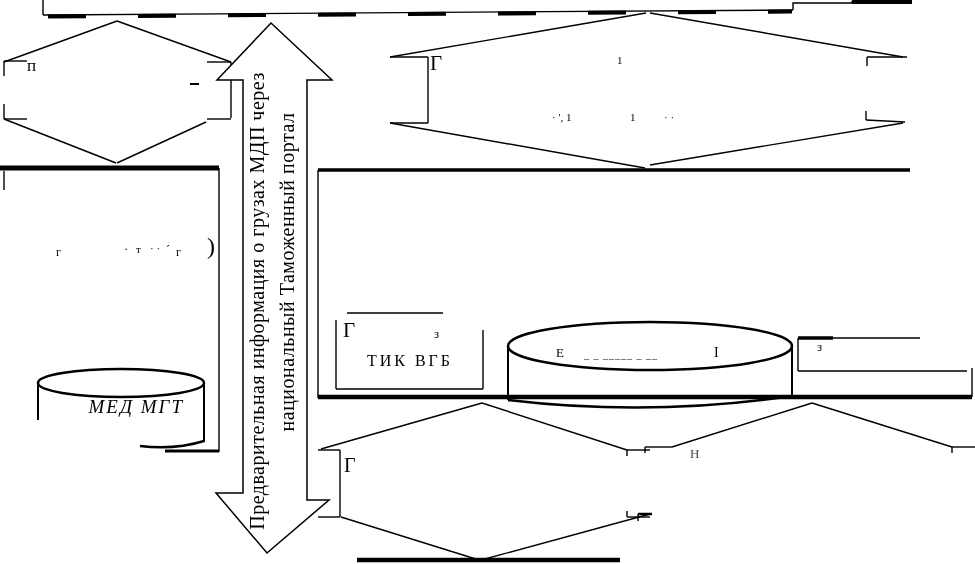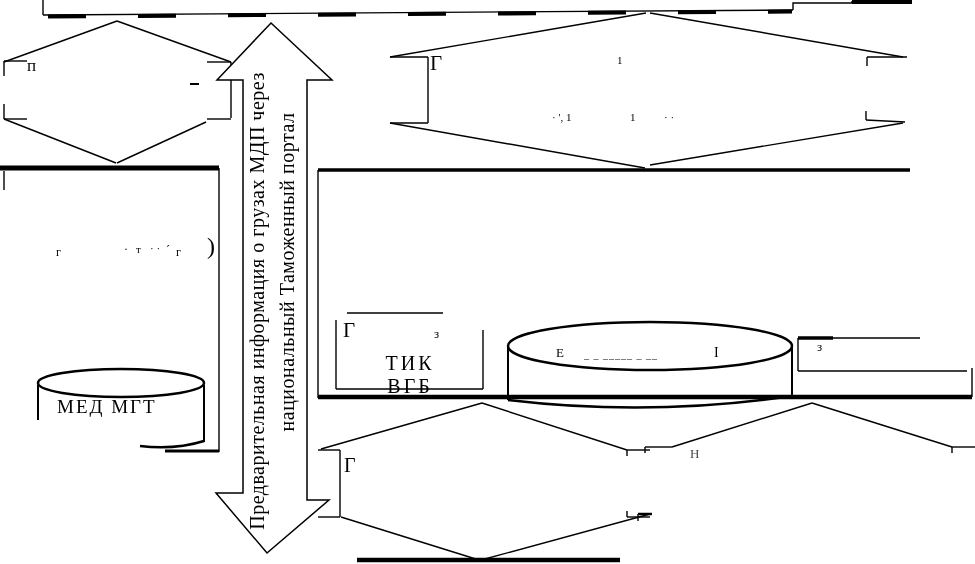--- a/index.html
+++ b/index.html
@@ -19,26 +19,26 @@
     transform-origin:center center;
     text-align:center;
     font-size:20px;
     letter-spacing:0.5px;
     line-height:22px;
     height:22px;
   }
   .lbl1{left:7px;top:290px;width:500px;}
   .lbl2{left:117px;top:261px;width:340px;}
   .cyl-label{
-    position:absolute;left:57px;top:396px;width:120px;
-    text-align:left;font-size:19px;letter-spacing:2px;
+    position:absolute;left:64px;top:396px;width:120px;
+    text-align:right;font-size:19px;letter-spacing:2px;font-style:italic;
   }
   .tir-label{
     position:absolute;left:360px;top:352px;width:100px;
-    text-align:center;font-size:20px;letter-spacing:3px;
+    text-align:center;font-size:16px;letter-spacing:3px;
   }
 </style>
 </head>
 <body>
 
 <div id="canvas">
 
   <svg id="linework" width="975" height="564" viewBox="0 0 975 564" fill="none" stroke="#000" stroke-width="1.4" stroke-linecap="butt">
 
     <g>

